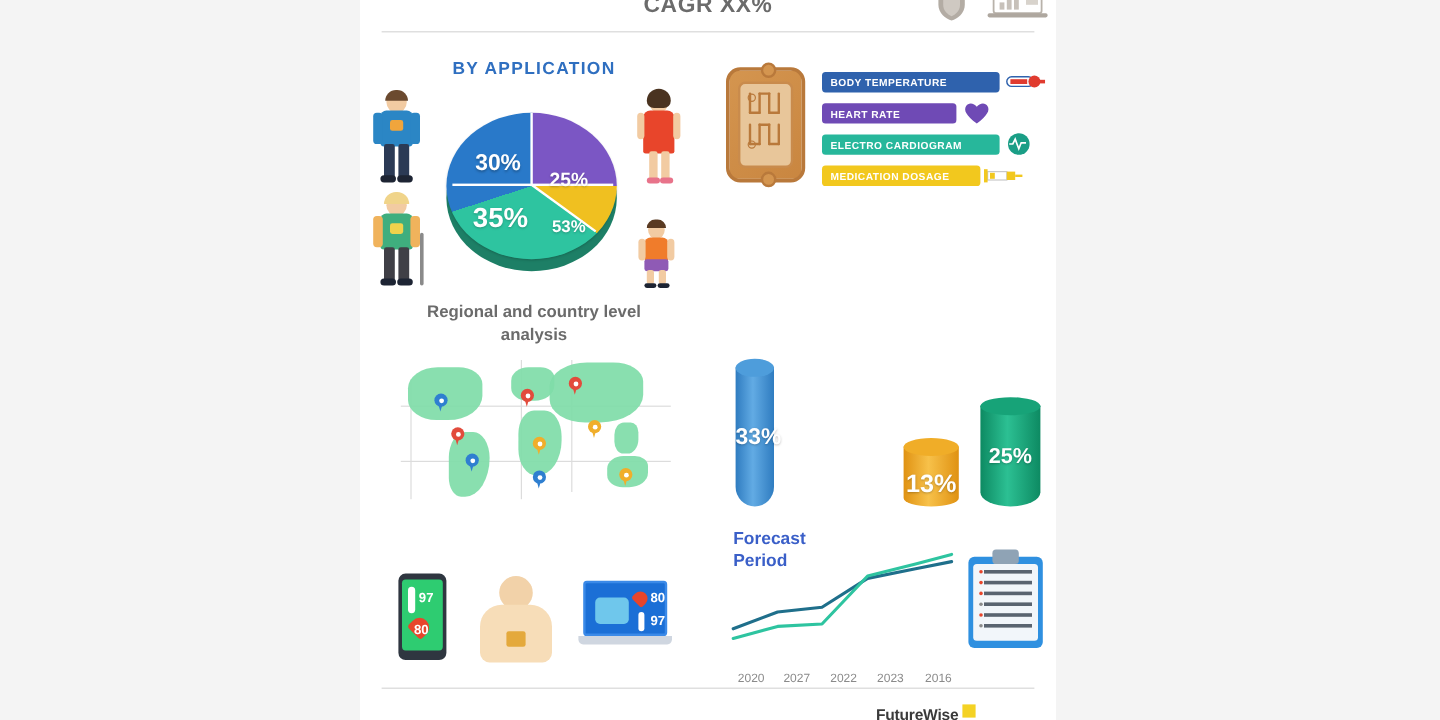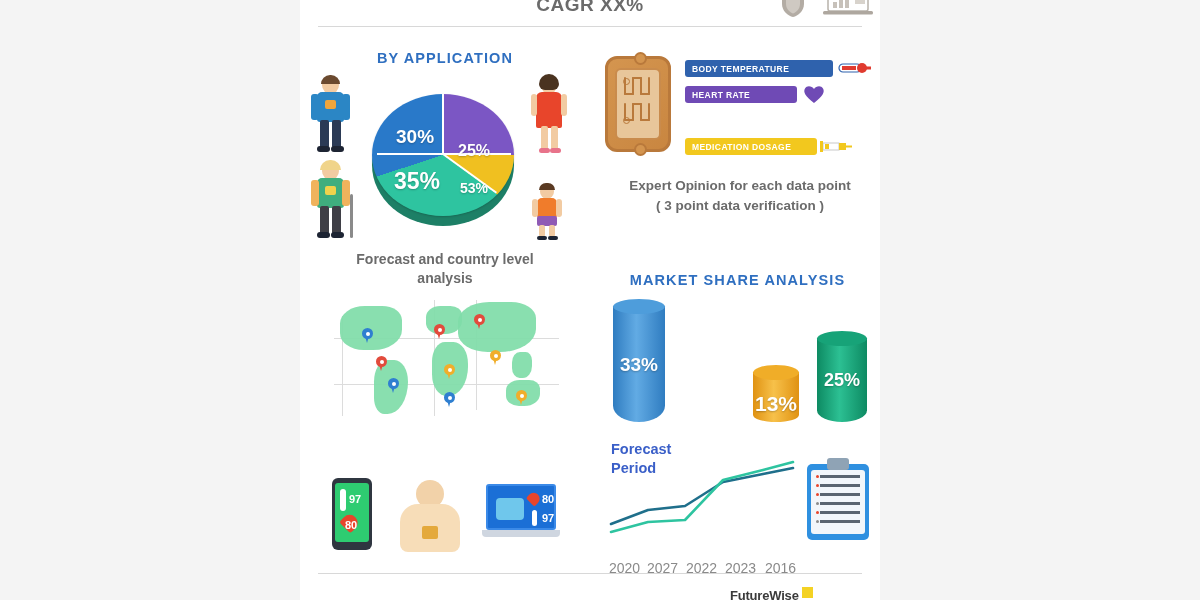--- a/index.html
+++ b/index.html
@@ -131,21 +131,21 @@
   #laptop{position:absolute;left:182px;top:40px;width:78px;height:62px;}
   #lp-screen{position:absolute;left:4px;top:0;width:70px;height:46px;background:#1b6fd6;border-radius:3px;border:2px solid #3b8ae8;box-sizing:border-box;}
   #lp-base{position:absolute;left:0;top:46px;width:78px;height:7px;background:#cfd6e0;border-radius:0 0 4px 4px;}
   .lp-num{position:absolute;color:#fff;font-size:11px;font-weight:bold;}
   #lp-wave{position:absolute;left:8px;top:12px;width:28px;height:22px;background:#6fc7ec;border-radius:4px;}
 
   
   #fc-sec{position:absolute;left:295px;top:436px;width:285px;height:128px;}
   #fc-title{position:absolute;left:16px;top:4px;font-size:14.5px;font-weight:bold;color:#3a5fc8;line-height:19px;}
   #fc-chart{position:absolute;left:8px;top:24px;width:200px;height:78px;}
-  .yr{position:absolute;top:100px;font-size:14px;color:#8a8a8a;width:34px;}
+  .yr{position:absolute;top:100px;font-size:10px;color:#8a8a8a;text-align:center;width:34px;}
   #clip{position:absolute;left:212px;top:22px;width:62px;height:82px;}
   #clip-b{position:absolute;left:0;top:6px;width:62px;height:76px;background:#2f90e0;border-radius:5px;}
   #clip-p{position:absolute;left:4px;top:12px;width:54px;height:64px;background:#f2f6fa;border-radius:3px;}
   #clip-c{position:absolute;left:20px;top:0;width:22px;height:12px;background:#8fa3b5;border-radius:3px;}
   .cl-line{position:absolute;left:9px;height:2.5px;background:#5a6470;width:40px;}
   .cl-dot{position:absolute;left:5px;width:3px;height:3px;border-radius:50%;}
 
   #logo{position:absolute;left:430px;top:588px;font-size:13px;font-weight:bold;color:#3a3a3a;letter-spacing:-.2px;}
   #logo-sq{position:absolute;left:502px;top:587px;width:11px;height:11px;background:#f4d224;}
 </style>
@@ -276,41 +276,44 @@
       </svg>
     </div>
 
     <div class="vrow" style="top:38px;width:160px;">
       <div class="vbar" style="width:112px;background:#6f4ab5;">HEART RATE</div>
       <svg class="vic" style="left:116px;" viewBox="0 0 34 20">
         <path d="M13 19 C4 12 2 8 4 4.5 C6 1 11 2 13 5 C15 2 20 1 22 4.5 C24 8 22 12 13 19 Z" fill="#6f4ab5"></path>
       </svg>
     </div>
 
+    <div class="vrow" style="top:64px;width:190px;">
+      <div class="vbar" style="width:148px;background:#27b79b;">ELECTRO CARDIOGRAM</div>
+      <svg class="vic" style="left:152px;" viewBox="0 0 34 20">
+        <circle cx="12" cy="10" r="9" fill="#1a9e86"></circle>
+        <path d="M4 10 h3 l2-4 l3 8 l2-5 h4" stroke="#fff" stroke-width="1.4" fill="none"></path>
+      </svg>
+    </div>
 
     <div class="vrow" style="top:90px;width:190px;">
       <div class="vbar" style="width:132px;background:#f2c81e;">MEDICATION DOSAGE</div>
       <svg class="vic" style="left:134px;" viewBox="0 0 34 20">
         <rect x="4" y="7" width="16" height="7" fill="#fff" stroke="#c9c9c9" stroke-width="1"></rect>
         <rect x="6" y="8" width="4" height="5" fill="#f2c81e"></rect>
         <rect x="20" y="7" width="7" height="7" fill="#f2c81e"></rect>
         <rect x="27" y="9.5" width="6" height="2" fill="#f2c81e"></rect>
         <rect x="1" y="5" width="3" height="11" fill="#f2c81e"></rect>
       </svg>
     </div>
 
-    <div id="exp-text">
-      <span>Expert Opinion for each data point</span><br>
-      <span>( 3 point data verification )</span>
-    </div>
   </div>
 
   <div id="map-sec">
     <div class="sec-title dark" id="map-title">
-      <span>Forecast and country level</span><br>
+      <span>Regional and country level</span><br>
       <span>analysis</span>
     </div>
     <div id="map-box">
       <div class="grid-l" style="left:0;top:40px;width:225px;height:1px;"></div>
       <div class="grid-l" style="left:0;top:86px;width:225px;height:1px;"></div>
       <div class="grid-l" style="left:8px;top:18px;width:1px;height:100px;"></div>
       <div class="grid-l" style="left:100px;top:2px;width:1px;height:116px;"></div>
       <div class="grid-l" style="left:142px;top:2px;width:1px;height:110px;"></div>
       <div class="mland" style="left:6px;top:8px;width:62px;height:44px;"></div>
       <div class="mland" style="left:40px;top:62px;width:34px;height:54px;border-radius:40% 40% 60% 30%;"></div>
@@ -362,23 +365,22 @@
         </div>
       <div class="pin" style="left:182px;top:92px;">
           <div class="pb" style="background:#f0ae2b"></div>
           <div class="pt" style="border-top-color:#f0ae2b"></div>
           <div class="pd"></div>
         </div>
     </div>
   </div>
 
   <div id="ms-sec">
-    <div class="sec-title" id="ms-title">MARKET SHARE ANALYSIS</div>
     <div id="cyl-wrap">
-      <div class="cyl" style="left:6px;width:52px;height:116px;">
+      <div class="cyl" style="left:6px;width:32px;height:116px;">
         <div class="cyl-body" style="height:116px;background:linear-gradient(90deg,#2f7cc0,#62abe4 45%,#2f7cc0);"></div>
         <div class="cyl-top" style="background:#4e9ddb;"></div>
         <div class="cyl-lbl" style="top:48px;font-size:19px;">33%</div>
       </div>
       <div class="cyl" style="left:146px;width:46px;height:50px;">
         <div class="cyl-body" style="height:50px;background:linear-gradient(90deg,#e09212,#f7c14a 45%,#e09212);"></div>
         <div class="cyl-top" style="background:#f0ad28;"></div>
         <div class="cyl-lbl" style="top:20px;font-size:21px;">13%</div>
       </div>
       <div class="cyl" style="left:210px;width:50px;height:84px;">

